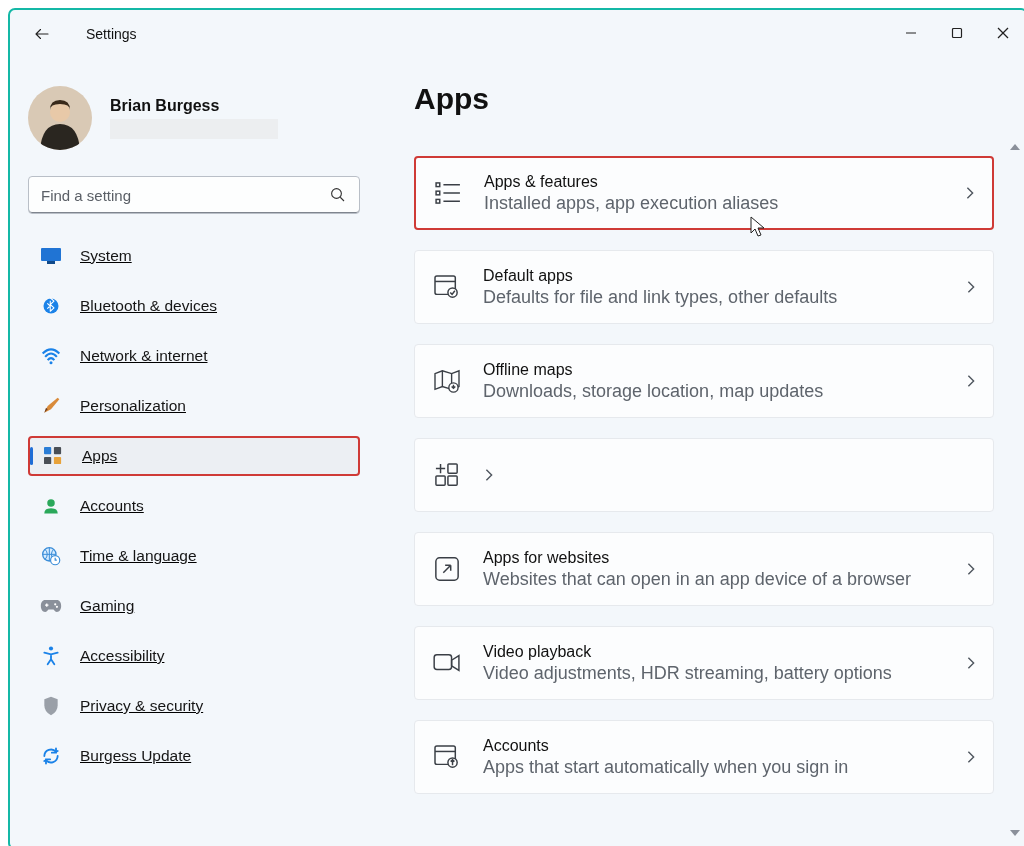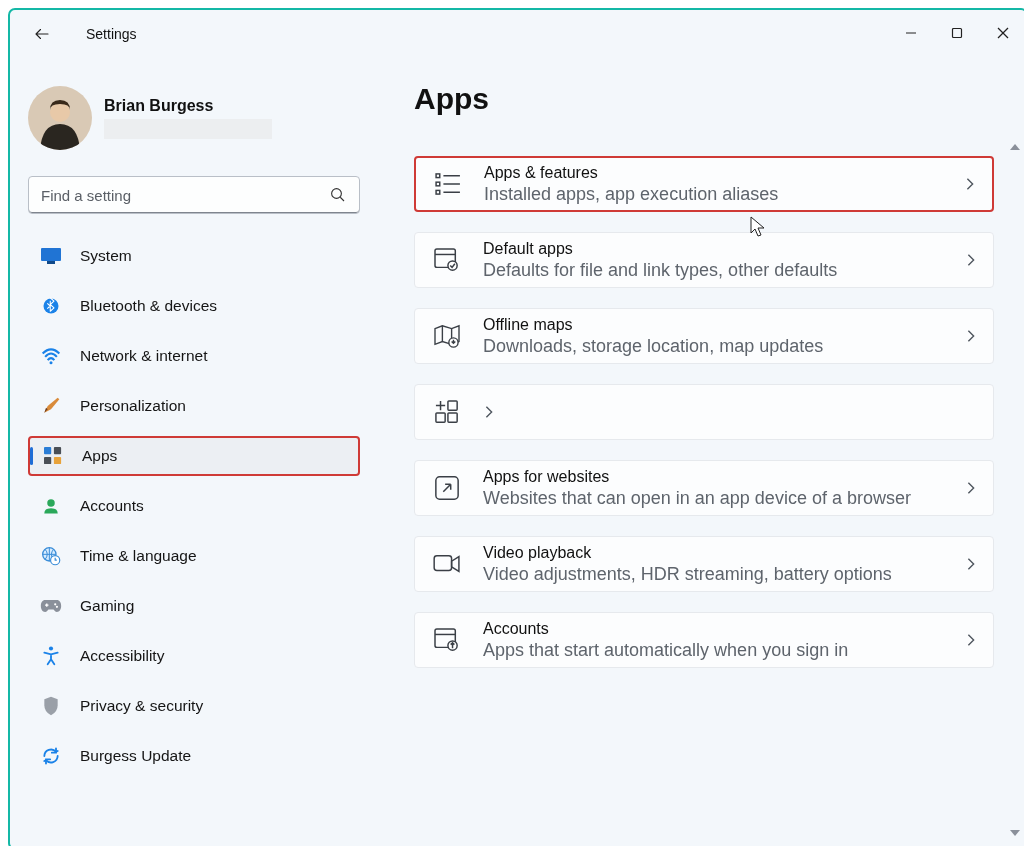--- a/index.html
+++ b/index.html
@@ -5,39 +5,39 @@
   * { box-sizing: border-box; margin: 0; padding: 0; font-family: "Segoe UI", Arial, sans-serif; }
   body { background: #fff; width: 1024px; height: 846px; overflow: hidden; position: relative; }
   .window { width: 1020px; height: 842px; margin: 8px; border: 2px solid #14b8a6; border-radius: 7px; background: #f3f7fb; position: relative; overflow: hidden; }
   .titlebar { position: absolute; top: 0; right: 0; height: 46px; display: flex; align-items: center; }
   .win-btn { width: 46px; height: 46px; display:flex; align-items:center; justify-content:center; cursor:pointer; }
   .header { height: 48px; display: flex; align-items: center; padding: 0 12px; gap: 24px; }
   .back-btn { width: 40px; height: 40px; display:flex; align-items:center; justify-content:center; cursor:pointer; border-radius:4px; }
   .header-title { font-size: 14px; color:#111; }
   .content { display: flex; height: calc(100% - 48px); }
   .sidebar { width: 368px; padding: 18px 18px 0 18px; display: flex; flex-direction: column; }
-  .user-row { display:flex; align-items:center; gap: 12px; margin-bottom: 26px; margin-top: 10px; }
+  .user-row { display:flex; align-items:center; gap: 18px; margin-bottom: 26px; margin-top: 10px; }
   .avatar { width: 64px; height: 64px; border-radius: 50%; background: #d9c9b5; flex-shrink:0; overflow:hidden; display:flex; align-items:flex-end; justify-content:center; }
   .avatar svg { width: 60px; height: 60px; }
   .user-name { font-weight:600; font-size: 16px; color:#111; }
   .user-email { width: 168px; height: 20px; background:#eceef0; margin-top:4px; }
   .search-box { display:flex; align-items:center; border:1px solid #b9bfc7; background:#fdfefe; border-radius:4px; height:38px; padding:8px 12px; box-shadow: inset 0 -1px 0 #7f858e; margin-bottom: 22px; }
   .search-box input { flex:1; border:none; outline:none; background:transparent; font-size:15px; color:#222; }
   .search-box input::placeholder { color:#5a5f66; }
-  .nav { display:flex; flex-direction:column; gap:0px; }
+  .nav { display:flex; flex-direction:column; gap:0px;text-decoration:underline; }
   .nav-item { display:flex; align-items:center; height:40px; padding:0 12px; gap:18px; border-radius:4px; cursor:pointer; margin-bottom:10px; position:relative; }
   .nav-item .icon-slot { width:22px; height:22px; display:flex; align-items:center; justify-content:center; }
   .nav-item .label { font-size:15.5px; color:#151515; }
   .nav-item.selected { background:#eceff3; }
   .nav-item.selected .accent { position:absolute; left:0; top:9px; bottom:9px; width:3px; border-radius:2px; background:#1f6dd6; }
   .nav-highlight { border:2.5px solid #cf3a36; }
   .main { flex:1; padding: 24px 32px 0 36px; overflow:auto; }
   .main-title { font-size: 30px; font-weight: 600; color: #111; margin-bottom: 40px; }
   .cards { display:flex; flex-direction:column; gap: 4px; }
-  .card { background:#fcfdfe; border:1px solid #e6e9ed; border-radius:4px; height:56px; display:flex; align-items:center; padding:0 16px 0 18px; gap:22px; cursor:pointer; margin-bottom:16px; }
+  .card { background:#fcfdfe; border:1px solid #e6e9ed; border-radius:4px; height:74px; display:flex; align-items:center; padding:0 16px 0 18px; gap:22px; cursor:pointer; margin-bottom:16px; }
   .card .icon-slot { width:28px; height:28px; display:flex; align-items:center; justify-content:center; color:#444; }
   .card .card-text { flex:1; display:flex; flex-direction:column; gap:2px; }
   .card .card-title { font-size:16px; color:#111; }
   .card .card-sub { font-size:18px; color:#5e646c; }
   .card .chev { color:#4e555e; }
   .card-highlight { border:2.5px solid #cf3a36; }
   .scroll-arrow { position:absolute; right:3px; width:14px; height:14px; color:#7e858e; }
   .scroll-up { top:132px; }
   .scroll-down { bottom:6px; }
   svg { display:block; }

